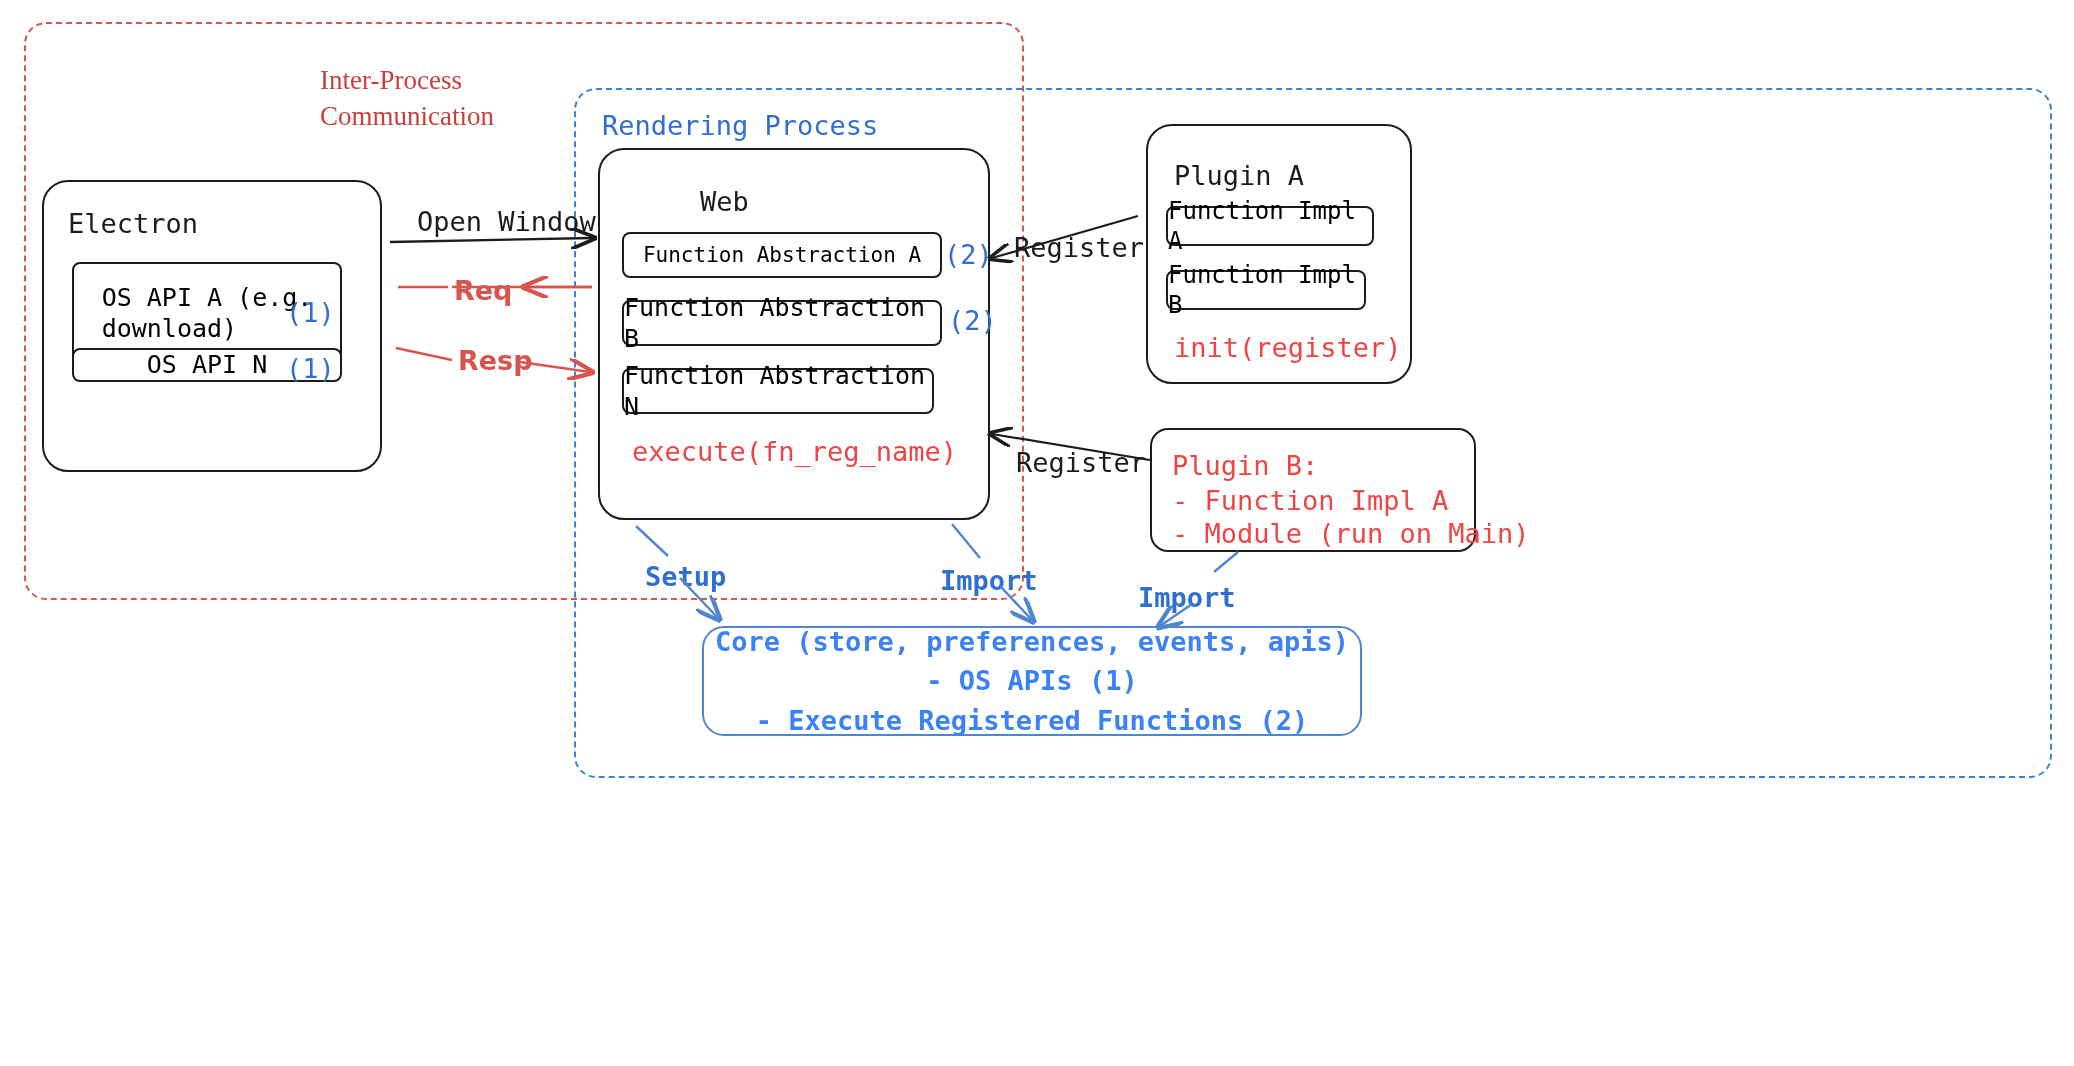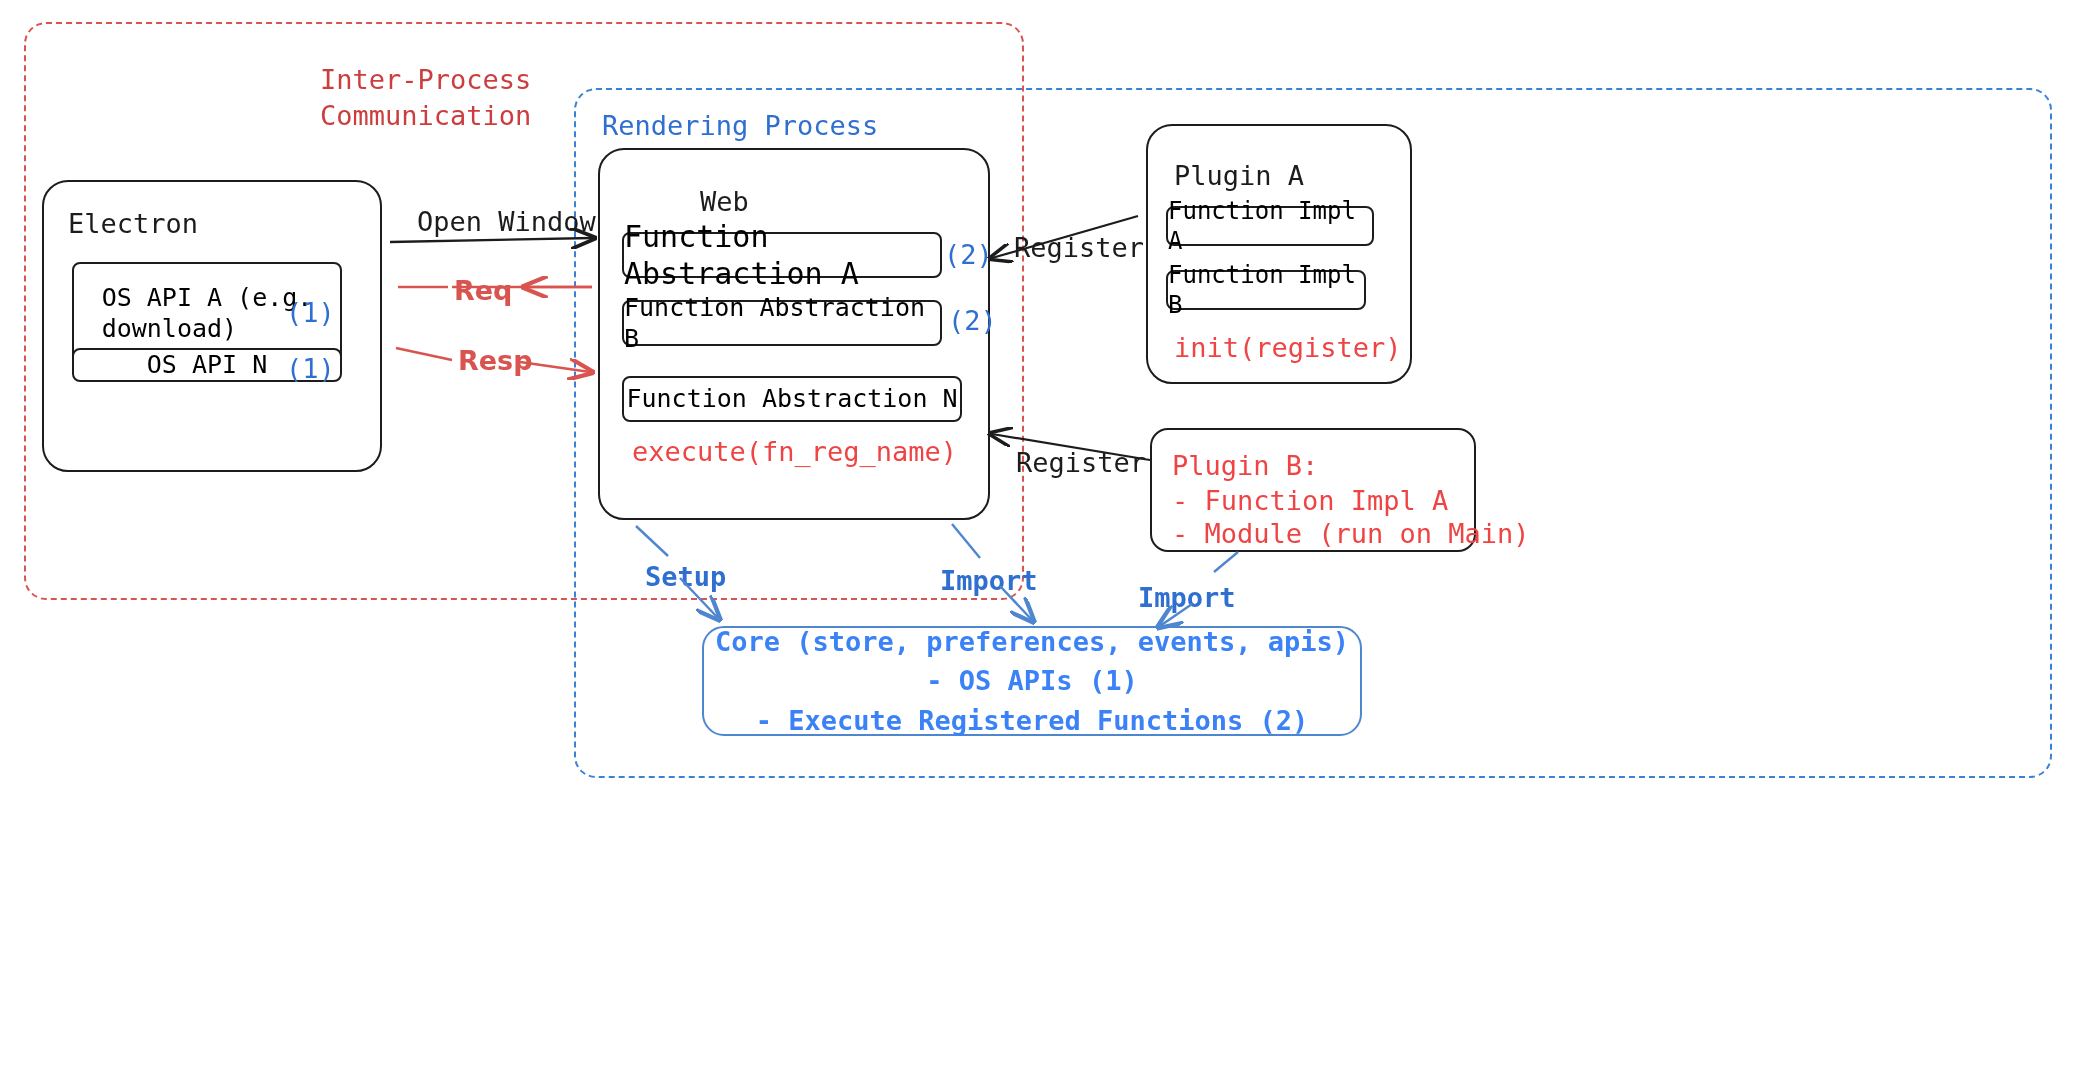--- a/index.html
+++ b/index.html
@@ -105,21 +105,21 @@
     width: 2074px; height: 1066px;
     pointer-events: none;
   }
 </style>
 </head>
 <body>
 
 <div id="stage">
 
   <div class="region ipc" style="left:24px; top:22px; width:1000px; height:578px;"></div>
-  <div class="region-label ipc" style="left:320px; top:62px;">Inter-Process
+  <div class="region-label ipc" style="left:320px; top:62px;font-family:Liberation Serif, serif;">Inter-Process
 Communication</div>
 
   <div class="region render" style="left:574px; top:88px; width:1478px; height:690px;"></div>
   <div class="region-label render" style="left:602px; top:108px;">Rendering Process</div>
 
   <div class="box" style="left:42px; top:180px; width:340px; height:292px;"></div>
   <div class="box-title" style="left:68px; top:208px;">Electron</div>
 
   <div class="inner-box" style="left:72px; top:262px; width:270px; height:102px; font-size:25px;">
     <span style="white-space:pre; display:inline-block;">OS API A (e.g.
@@ -128,31 +128,31 @@
   <div class="marker" style="left:286px; top:297px;">(1)</div>
 
   <div class="inner-box" style="left:72px; top:348px; width:270px; height:34px; font-size:25px;">
     <span style="white-space:pre;">OS API N</span>
   </div>
   <div class="marker" style="left:286px; top:353px;">(1)</div>
 
   <div class="box" style="left:598px; top:148px; width:392px; height:372px;"></div>
   <div class="box-title" style="left:700px; top:186px;">Web</div>
 
-  <div class="inner-box" style="left:622px; top:232px; width:320px; height:46px; font-size:30px;">
+  <div class="inner-box" style="left:622px; top:232px; width:320px; height:46px; font-size:21px;">
     <span>Function Abstraction A</span>
   </div>
   <div class="marker" style="left:944px; top:239px;">(2)</div>
 
   <div class="inner-box" style="left:622px; top:300px; width:320px; height:46px; font-size:25px;">
     <span>Function Abstraction B</span>
   </div>
   <div class="marker" style="left:948px; top:305px;">(2)</div>
 
-  <div class="inner-box" style="left:622px; top:368px; width:340px; height:46px; font-size:25px;margin-top:8px;">
+  <div class="inner-box" style="left:622px; top:368px; width:312px; height:46px; font-size:25px;">
     <span>Function Abstraction N</span>
   </div>
 
   <div class="plain-text" style="left:632px; top:434px;">execute(fn_reg_name)</div>
 
   <div class="box" style="left:1146px; top:124px; width:266px; height:260px;"></div>
   <div class="box-title" style="left:1174px; top:160px;">Plugin A</div>
 
   <div class="inner-box" style="left:1166px; top:206px; width:208px; height:40px; font-size:24px;">
     <span>Function Impl A</span>

